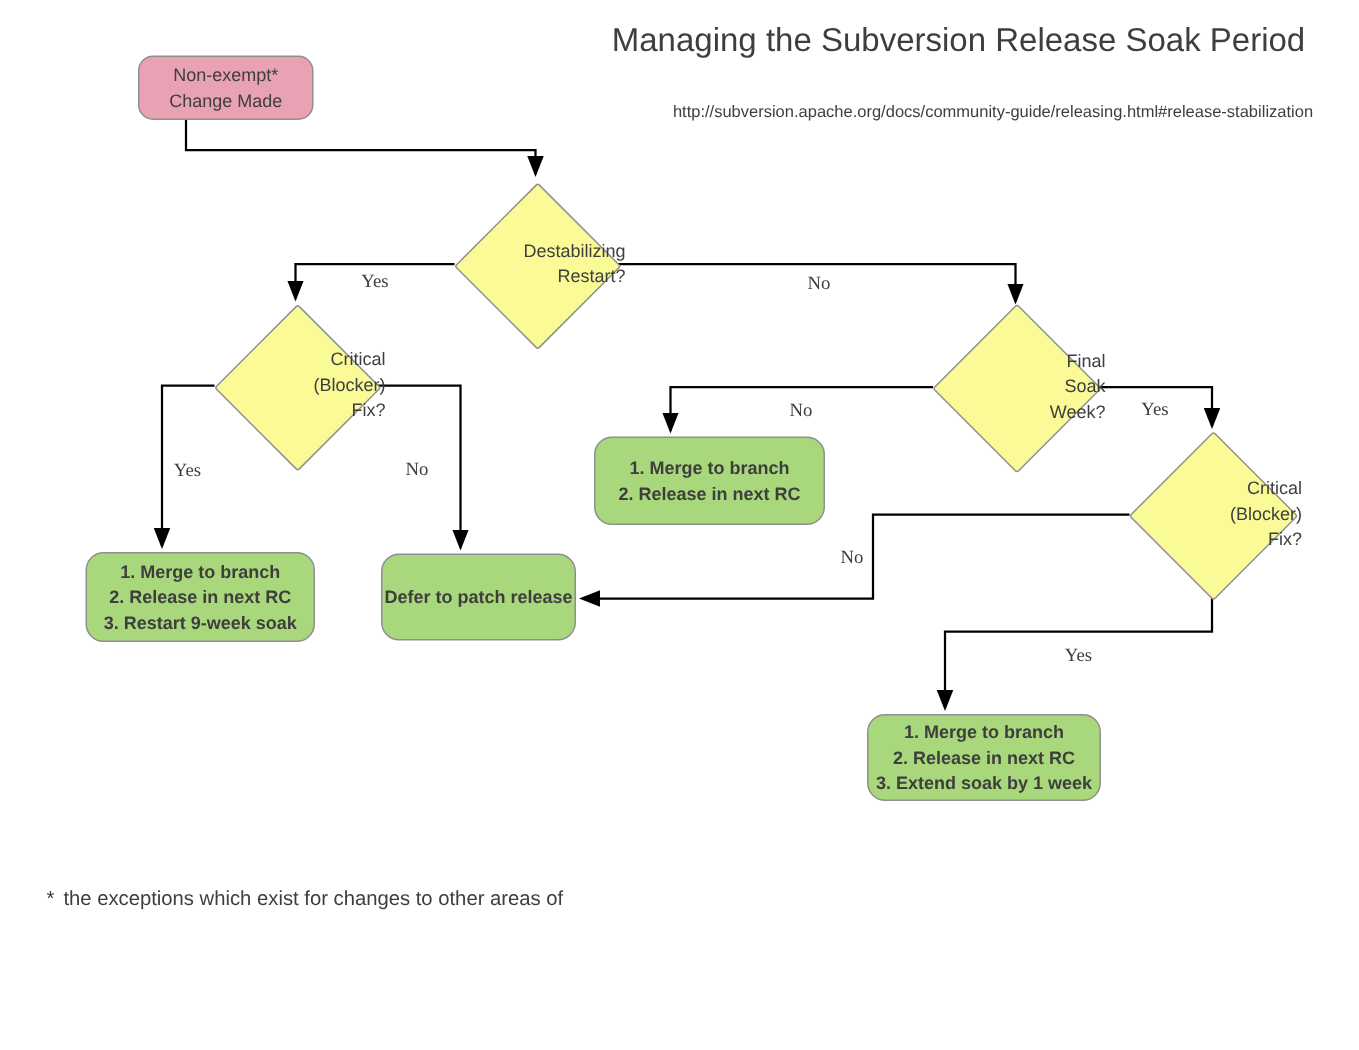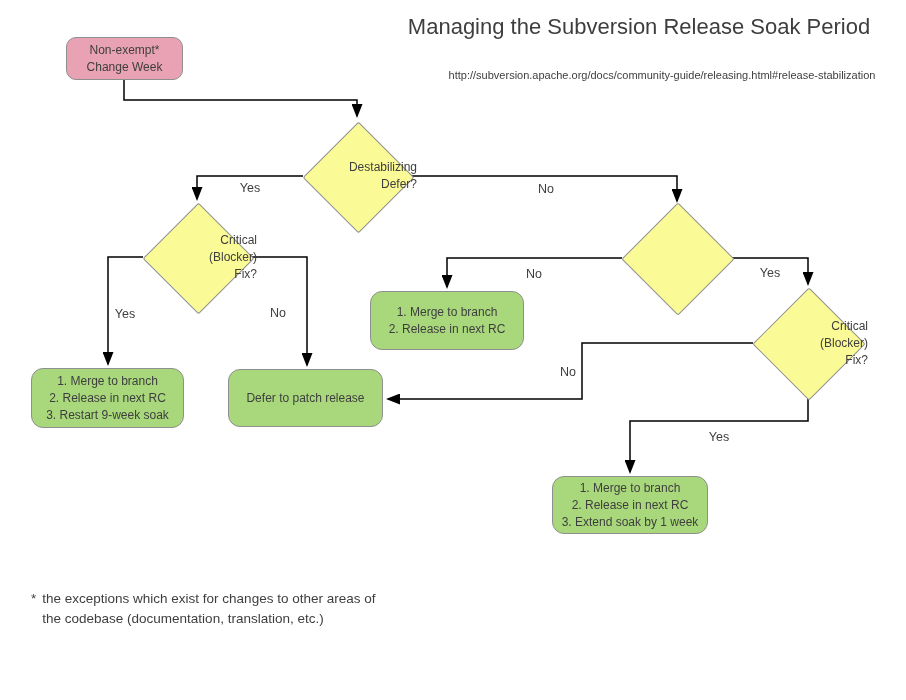--- a/index.html
+++ b/index.html
@@ -13,36 +13,36 @@
     font-size:22px; color:var(--text); white-space:nowrap;
   }
   .subtitle {
     position:absolute; left:662px; top:69px; transform:translateX(-50%);
     font-size:11px; color:var(--text); white-space:nowrap;
   }
   .node {
     position:absolute; box-sizing:border-box;
     border:1.4px solid var(--shape-border);
     display:flex; flex-direction:column; justify-content:center; align-items:center;
-    text-align:center; font-size:12px; line-height:17px; color:var(--text);
+    text-align:center; font-size:12px; line-height:17px; color:var(--text);margin-left:26px;
   }
   .pink  { background:var(--pink);  border-radius:10px; }
-  .green { background:var(--green); border-radius:12px; }
+  .green { background:var(--green); border-radius:12px;font-weight:bold; }
   .diamond {
     position:absolute; background:var(--yellow);
     border:1.3px solid var(--shape-border); border-radius:2px;
     transform:rotate(45deg);
   }
   .diamond-label {
     position:absolute; transform:translate(-50%,-50%); width:120px;
     text-align:right; font-size:12px; line-height:17px; color:var(--text);
   }
   .edge-label {
     position:absolute; transform:translate(-50%,-50%);
-    font-size:12.5px; color:var(--text); white-space:nowrap;
+    font-size:12.5px; color:var(--text); white-space:nowrap;font-family:Liberation Serif, serif;
   }
   .footnote {
     position:absolute; left:31px; top:589px; display:flex; gap:6px;
     font-size:13.5px; line-height:20px; color:var(--text);
   }
   .footnote .star { flex:0 0 auto; }
 </style>
 </head>
 <body>
 
@@ -65,52 +65,57 @@
       <polyline points="753,343 582,343 582,399 388,399" marker-end="url(#arw)"></polyline>
       <polyline points="808,398 808,421 630,421 630,472" marker-end="url(#arw)"></polyline>
     </g>
   </svg>
 
   <div class="title">Managing the Subversion Release Soak Period</div>
   <div class="subtitle">http://subversion.apache.org/docs/community-guide/releasing.html#release-stabilization</div>
 
   <div class="node pink" style="left:66px; top:37px; width:117px; height:43px;">
     <div>Non-exempt*</div>
-    <div>Change Week</div>
+    <div>Change Made</div>
   </div>
 
   <div class="diamond" style="left:318.5px; top:137.5px; width:77px; height:77px;"></div>
   <div class="diamond-label" style="left:357px; top:176px;">
     <div>Destabilizing</div>
-    <div>Defer?</div>
+    <div>Restart?</div>
   </div>
 
   <div class="diamond" style="left:159px; top:219px; width:77px; height:77px;"></div>
   <div class="diamond-label" style="left:197px; top:257px;">
     <div>Critical</div>
     <div>(Blocker)</div>
     <div>Fix?</div>
   </div>
 
   <div class="diamond" style="left:638px; top:219px; width:78px; height:78px;"></div>
+  <div class="diamond-label" style="left:677px; top:258px;">
+    <div>Final</div>
+    <div>Soak</div>
+    <div>Week?</div>
+  </div>
 
   <div class="diamond" style="left:768.5px; top:304px; width:78px; height:78px;"></div>
   <div class="diamond-label" style="left:808px; top:343px;">
     <div>Critical</div>
     <div>(Blocker)</div>
     <div>Fix?</div>
   </div>
 
   <div class="node green" style="left:31px; top:368px; width:153px; height:60px;">
     <div>1. Merge to branch</div>
     <div>2. Release in next RC</div>
     <div>3. Restart 9-week soak</div>
   </div>
 
-  <div class="node green" style="left:228px; top:369px; width:155px; height:58px;">
+  <div class="node green" style="left:228px; top:369px; width:130px; height:58px;">
     <div>Defer to patch release</div>
   </div>
 
   <div class="node green" style="left:370px; top:291px; width:154px; height:59px;">
     <div>1. Merge to branch</div>
     <div>2. Release in next RC</div>
   </div>
 
   <div class="node green" style="left:552px; top:476px; width:156px; height:58px;">
     <div>1. Merge to branch</div>
@@ -124,17 +129,16 @@
   <div class="edge-label" style="left:278px; top:313px;">No</div>
   <div class="edge-label" style="left:534px; top:274px;">No</div>
   <div class="edge-label" style="left:770px; top:273px;">Yes</div>
   <div class="edge-label" style="left:568px; top:372px;">No</div>
   <div class="edge-label" style="left:719px; top:437px;">Yes</div>
 
   <div class="footnote">
     <span class="star">*</span>
     <div>
       <div>the exceptions which exist for changes to other areas of</div>
-      <div>the codebase (documentation, translation, etc.)</div>
     </div>
   </div>
 
 </div>
 
 </body></html>

